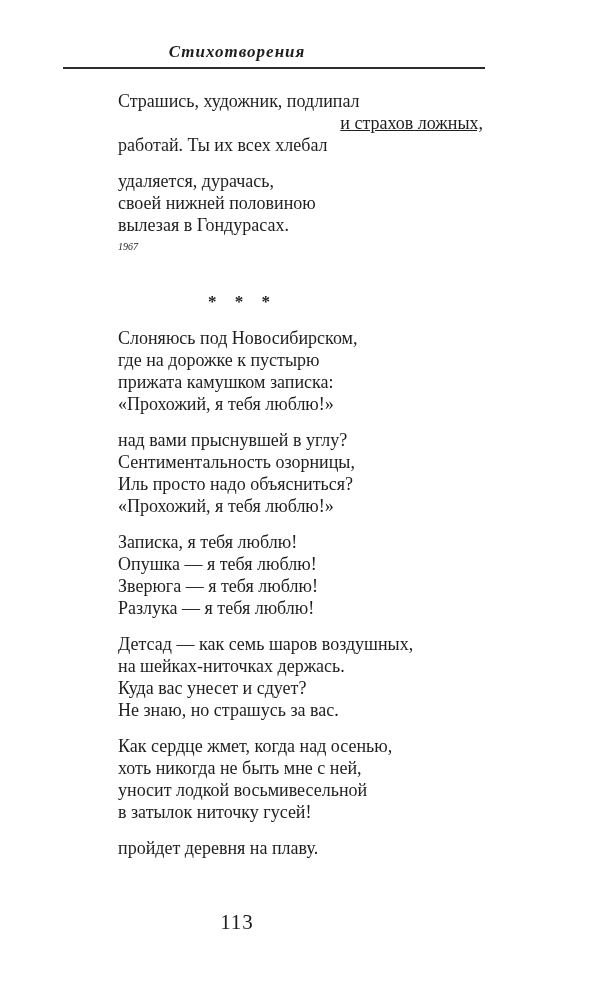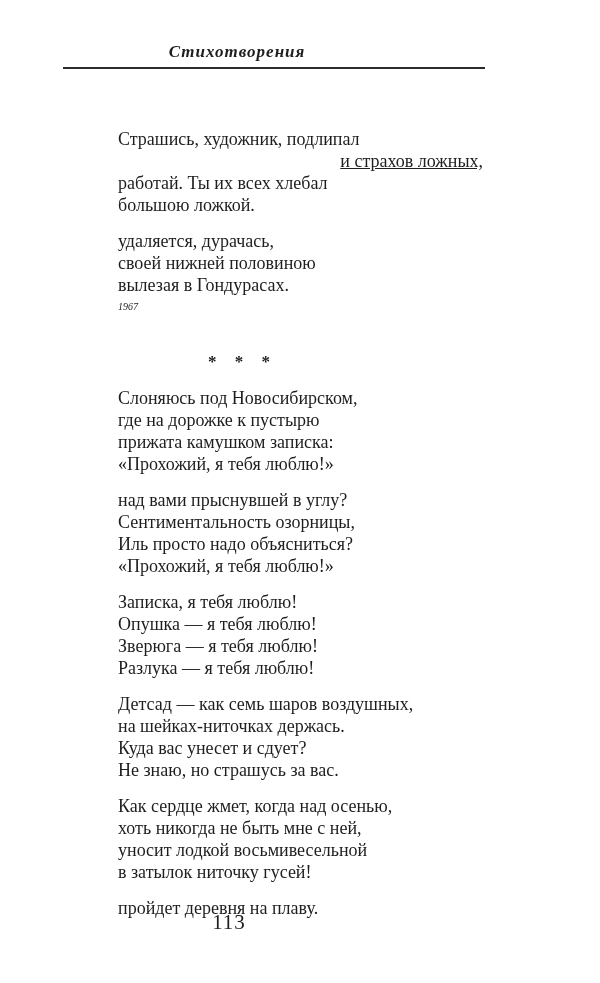--- a/index.html
+++ b/index.html
@@ -38,21 +38,20 @@
     height: 2px;
     background: #2b2b2b;
   }
   .poem-column {
     position: absolute;
     top: 90px;
     left: 118px;
     width: 365px;
     font-size: 18px;
     line-height: 22px;
-    margin-top: 38px;
   }
   .stanza { margin-top: 14px; }
   .stanza:first-child { margin-top: 0; }
   .poem-line { white-space: nowrap; }
   .poem-line.align-right { text-align: right; text-decoration: underline; }
   .poem-date {
     font-style: italic;
     font-size: 10px;
     line-height: 22px;
   }
@@ -61,41 +60,40 @@
     padding-left: 90px;
     font-weight: bold;
     font-size: 17px;
     line-height: 22px;
     word-spacing: 12px;
     letter-spacing: 1px;
   }
   .page-number {
     position: absolute;
     top: 910px;
-    left: 229px;
+    left: 237px;
     transform: translateX(-50%);
     font-size: 21px;
     letter-spacing: 1px;
   }
 </style>
 </head>
 <body style="background: rgb(255, 255, 255); color: rgb(30, 30, 30);">
 
 <div class="page">
 
   <div class="running-head">Стихотворения</div>
 
   <div class="head-rule" style="background: rgb(43, 43, 43);"></div>
 
   <div class="poem-column">
       <div class="stanza">
         <div class="poem-line">Страшись, художник, подлипал</div>
         <div class="poem-line align-right">и страхов ложных,</div>
         <div class="poem-line">работай. Ты их всех хлебал</div>
-        <div class="poem-line">большою ложкой.</div>
       </div>
       <div class="stanza">
         <div class="poem-line">удаляется, дурачась,</div>
         <div class="poem-line">своей нижней половиною</div>
         <div class="poem-line">вылезая в Гондурасах.</div>
       </div>
       <div class="poem-date">1967</div>
       <div class="separator">* * *</div>
       <div class="stanza">
         <div class="poem-line">Слоняюсь под Новосибирском,</div>

